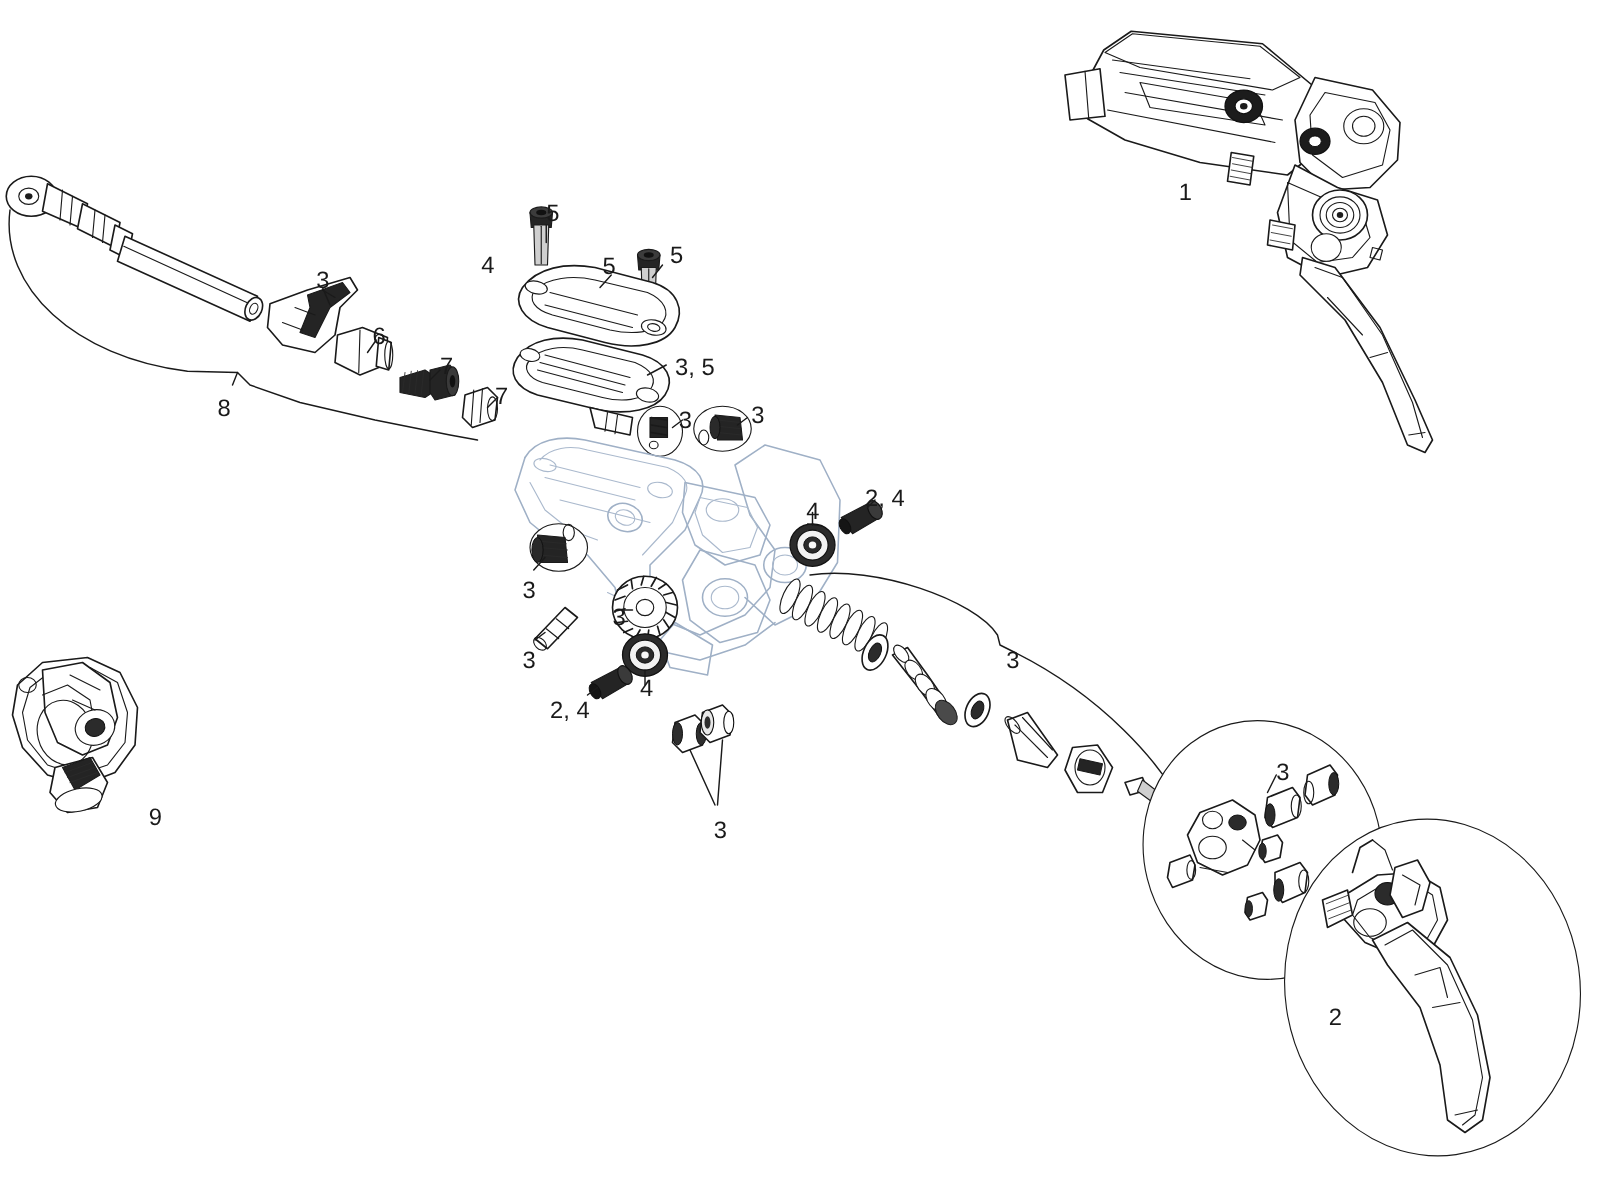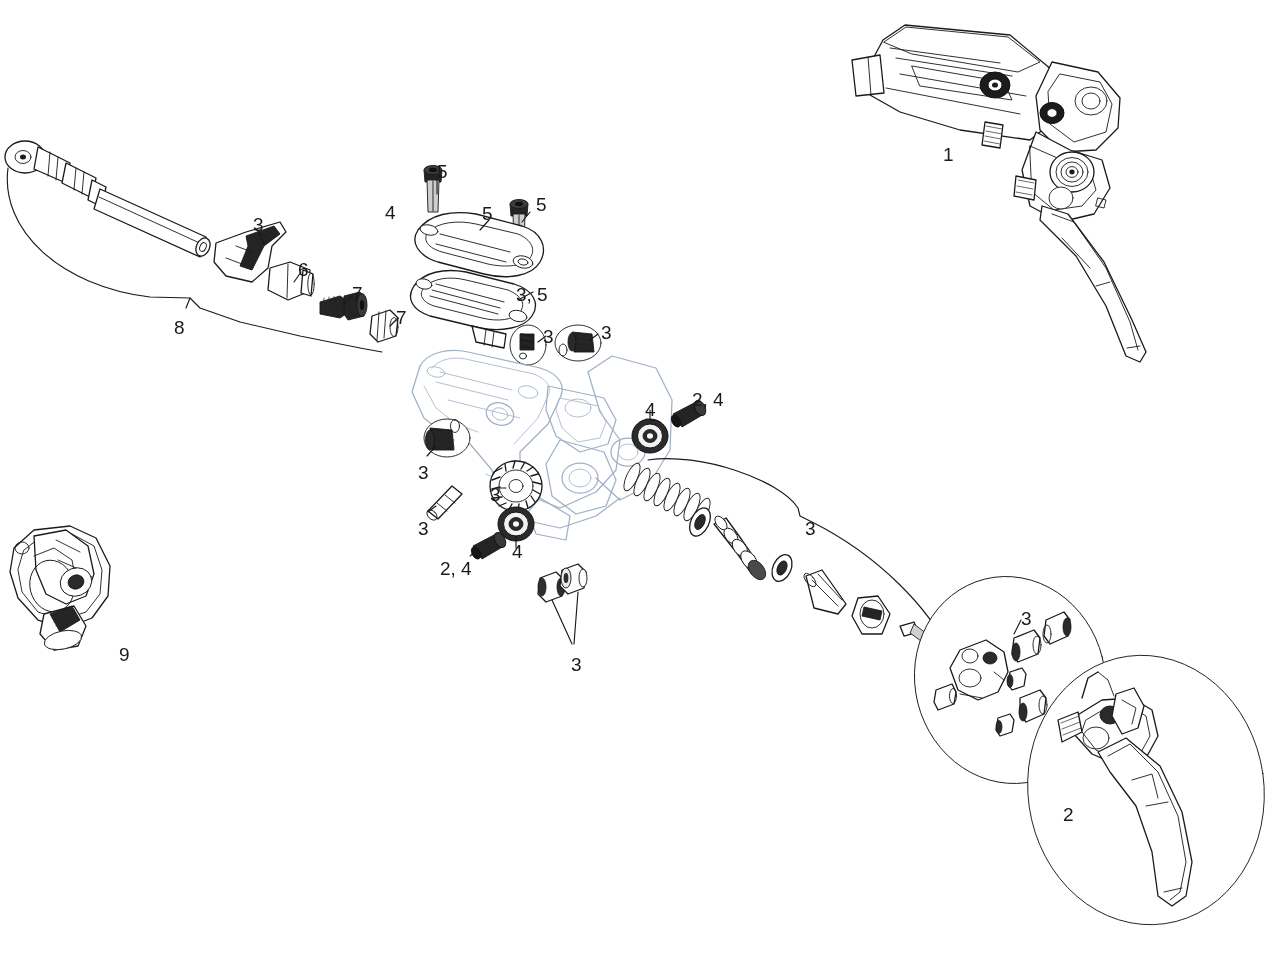--- a/index.html
+++ b/index.html
@@ -456,21 +456,21 @@
   </g>
 
 </svg>
 
 <div class="callout" style="left:943px;  top:145px;">1</div>
 <div class="callout" style="left:1063px; top:805px;">2</div>
 <div class="callout" style="left:437px;  top:162px;">5</div>
 <div class="callout" style="left:385px;  top:203px;">4</div>
 <div class="callout" style="left:482px;  top:204px;">5</div>
 <div class="callout" style="left:536px;  top:195px;">5</div>
-<div class="callout" style="left:516px;  top:285px;">3, 5</div>
+<div class="callout" style="left:540px;  top:285px;">3, 5</div>
 <div class="callout" style="left:253px; top:215px;">3</div>
 <div class="callout" style="left:298px;  top:260px;">6</div>
 <div class="callout" style="left:352px; top:284px;">7</div>
 <div class="callout" style="left:396px; top:308px;">7</div>
 <div class="callout" style="left:174px;  top:318px;">8</div>
 <div class="callout" style="left:543px; top:327px;">3</div>
 <div class="callout" style="left:601px; top:323px;">3</div>
 <div class="callout" style="left:418px; top:463px;">3</div>
 <div class="callout" style="left:418px;  top:519px;">3</div>
 <div class="callout" style="left:490px;  top:485px;">3</div>

